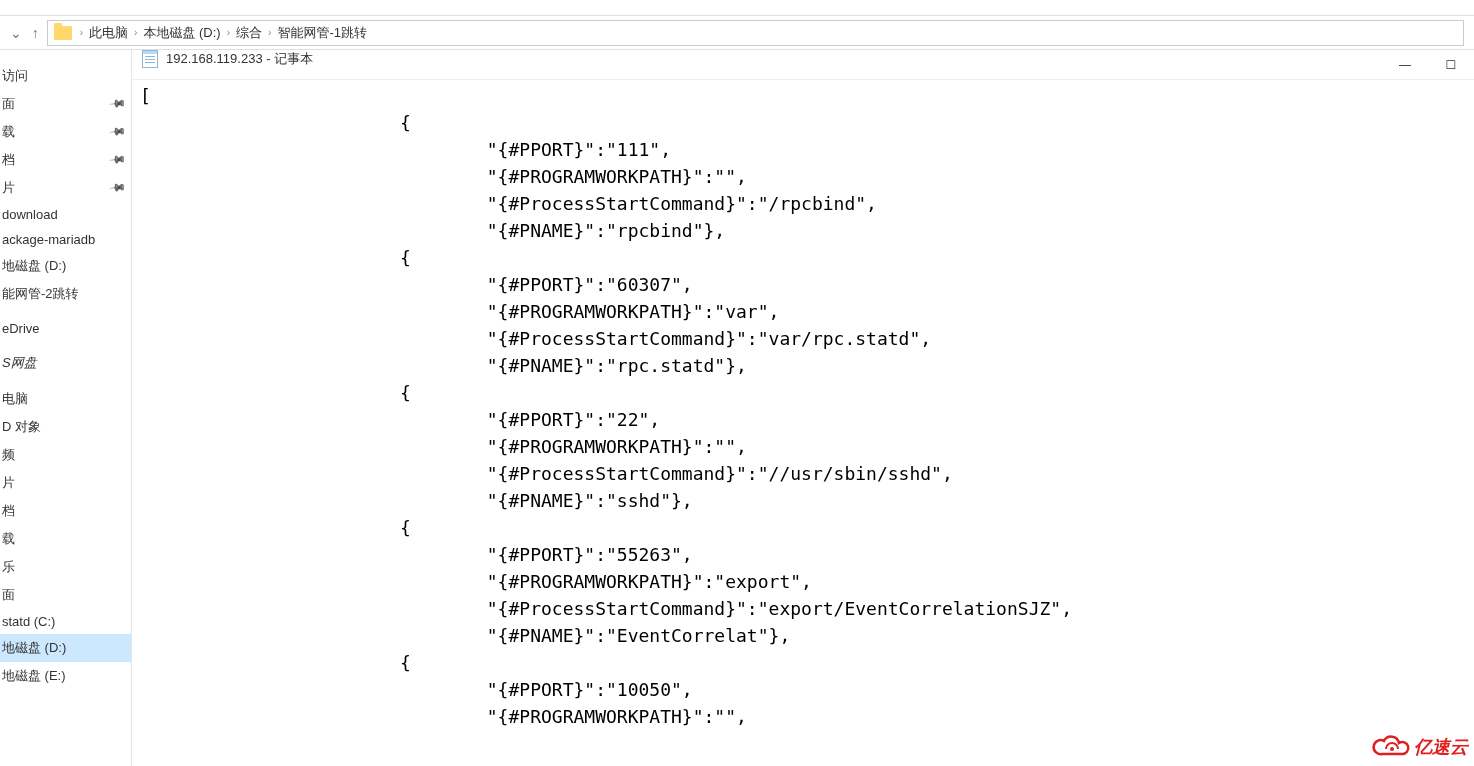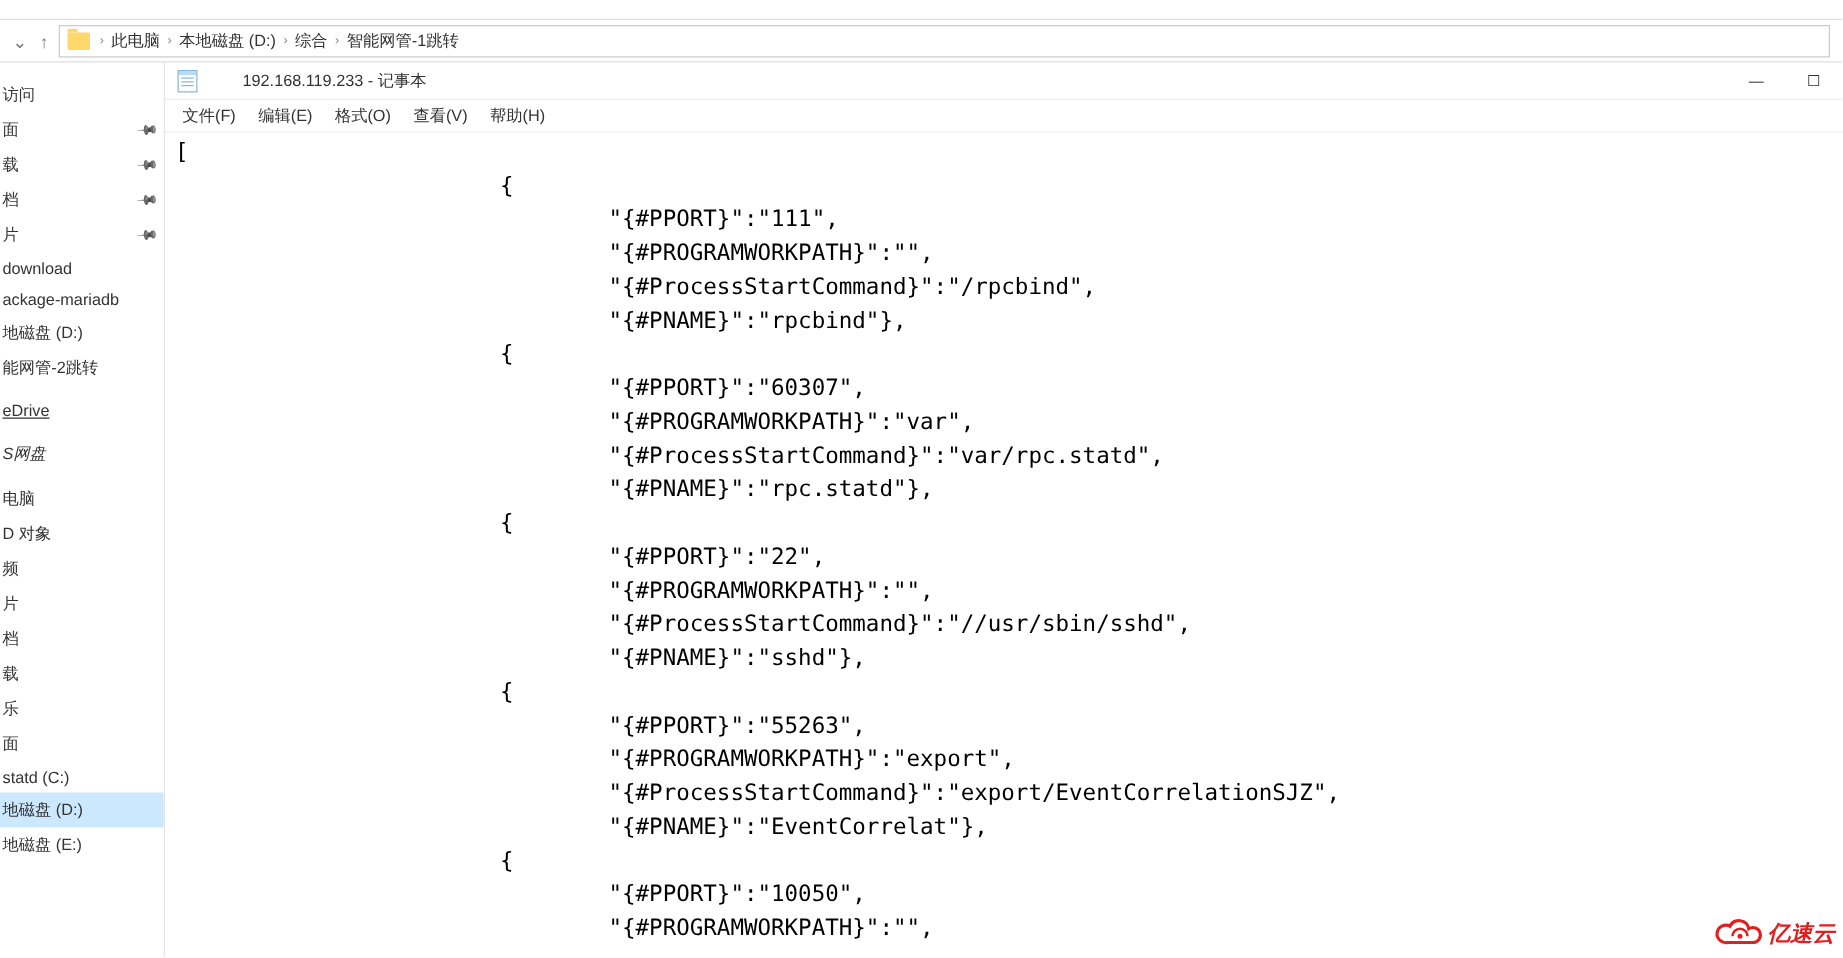--- a/index.html
+++ b/index.html
@@ -108,26 +108,25 @@
     }
     .notepad-window {
       flex: 1;
       display: flex;
       flex-direction: column;
       position: relative;
     }
     .notepad-title-bar {
       height: 30px;
       display: flex;
-      align-items: center;
+      align-items: flex-start;
       padding-left: 10px;
       border-bottom: 1px solid #eee;
       font-size: 13px;
       color: #333;
-      gap: 28px;
     }
     .notepad-icon {
       width: 16px;
       height: 18px;
       background: linear-gradient(to bottom, #b5dbf5 0%, #b5dbf5 20%, #fff 20%, #fff 100%);
       border: 1px solid #8bb8d8;
       margin-right: 8px;
       position: relative;
     }
     .notepad-icon::after {
@@ -253,21 +252,21 @@
       </div>
       <div class="sidebar-item">
         <span>ackage-mariadb</span>
       </div>
       <div class="sidebar-item">
         <span>地磁盘 (D:)</span>
       </div>
       <div class="sidebar-item">
         <span>能网管-2跳转</span>
       </div>
-      <div class="sidebar-item" style="margin-top: 8px; text-decoration: underline;">
+      <div class="sidebar-item" style="margin-top: 8px;">
         <span>eDrive</span>
       </div>
       <div class="sidebar-item" style="margin-top: 8px; font-style: italic;">
         <span>S网盘</span>
       </div>
       <div class="sidebar-item" style="margin-top: 8px;">
         <span>电脑</span>
       </div>
       <div class="sidebar-item">
         <span>D 对象</span>
@@ -302,27 +301,20 @@
     </div>
 
   <div class="notepad-window">
     <div class="notepad-title-bar">
       <div class="notepad-icon"></div>
       <span>192.168.119.233 - 记事本</span>
       <div class="window-controls">
         <div class="window-btn">—</div>
         <div class="window-btn">☐</div>
       </div>
-    </div>
-    <div class="notepad-menu">
-      <span class="menu-item">文件(F)</span>
-      <span class="menu-item">编辑(E)</span>
-      <span class="menu-item">格式(O)</span>
-      <span class="menu-item">查看(V)</span>
-      <span class="menu-item">帮助(H)</span>
     </div>
     <div class="notepad-content">[
                         {
                                 "{#PPORT}":"111",
                                 "{#PROGRAMWORKPATH}":"",
                                 "{#ProcessStartCommand}":"/rpcbind",
                                 "{#PNAME}":"rpcbind"},
                         {
                                 "{#PPORT}":"60307",
                                 "{#PROGRAMWORKPATH}":"var",

